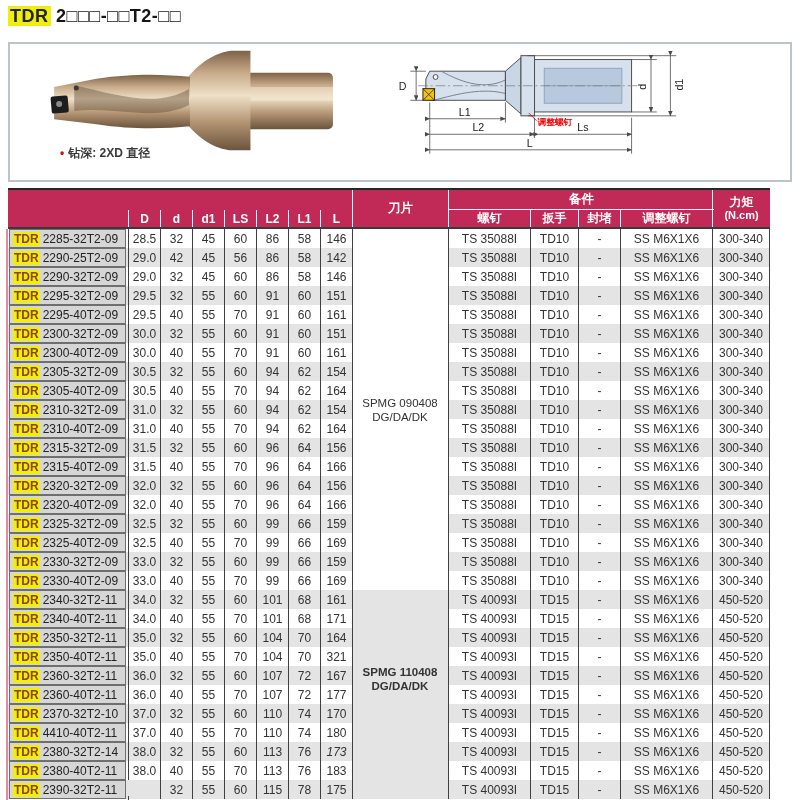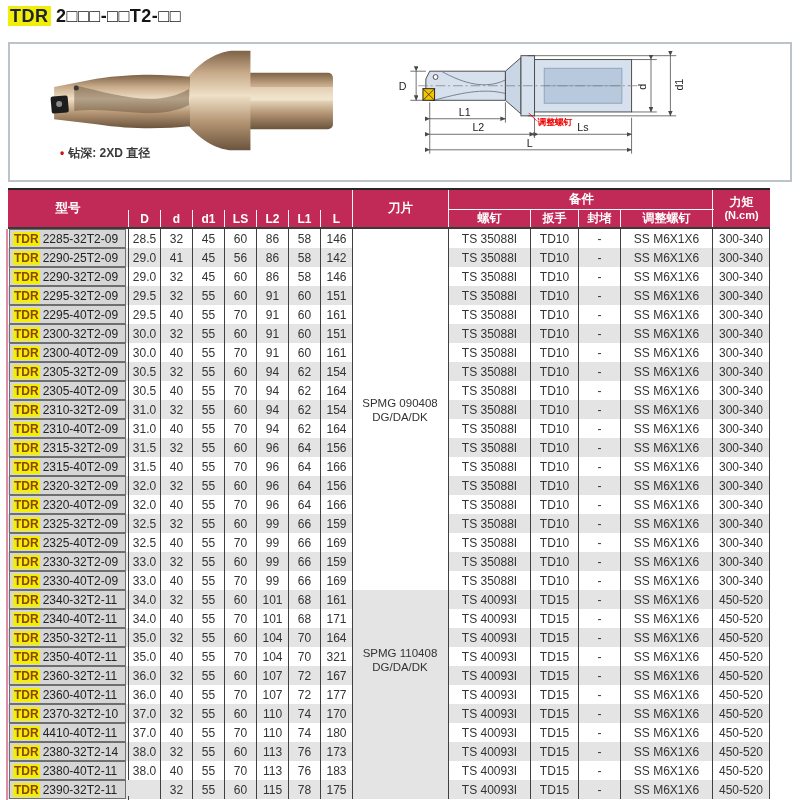--- a/index.html
+++ b/index.html
@@ -119,21 +119,20 @@
     <text transform="translate(263,46) rotate(-90)">d</text>
     <text transform="translate(301,47) rotate(-90)">d1</text>
     <path d="M142,70 L150,78" stroke="#ee0000" stroke-width="0.9" fill="none"></path>
     <text x="151" y="82" class="red">调整螺钉</text>
   </svg>
 
   <div class="note"><span class="bullet">•</span><span>钻深: 2XD 直径</span></div>
 </div>
 
 <div class="thead">
-  <div class="hc h-model">型号</div>
   <div class="hc h-sub" style="left:120px;width:32px;">D</div>
   <div class="hc h-sub" style="left:152px;width:32px;">d</div>
   <div class="hc h-sub" style="left:184px;width:32px;">d1</div>
   <div class="hc h-sub" style="left:216px;width:32px;">LS</div>
   <div class="hc h-sub" style="left:248px;width:32px;">L2</div>
   <div class="hc h-sub" style="left:280px;width:32px;">L1</div>
   <div class="hc h-sub" style="left:312px;width:32px;">L</div>
   <div class="hc h-spare">备件</div>
   <div class="hc h-insert">刀片</div>
   <div class="hc h-sub" style="left:440px;width:82px;">螺钉</div>
@@ -169,21 +168,21 @@
       <div class="c last" style="width: 58px;">300-340</div>
     </div>
     <div class="row" style="background: rgb(228, 228, 228);">
       <div class="c mcell" style="width: 120px;">
         <div class="mbox">
           <span class="mpre">TDR</span>
           <span>2290-25T2-09</span>
         </div>
       </div>
       <div class="c" style="width: 32px;">29.0</div>
-      <div class="c" style="width: 32px;">41</div>
+      <div class="c" style="width: 32px;">42</div>
       <div class="c" style="width: 32px;">45</div>
       <div class="c" style="width: 32px;">56</div>
       <div class="c" style="width: 32px;">86</div>
       <div class="c" style="width: 32px;">58</div>
       <div class="c" style="width: 32px;">142</div>
       <div class="c" style="width: 96px; background: rgb(255, 255, 255);"></div>
       <div class="c" style="width: 82px;">TS 35088I</div>
       <div class="c" style="width: 48px;">TD10</div>
       <div class="c" style="width: 42px;">-</div>
       <div class="c" style="width: 92px;">SS M6X1X6</div>
@@ -720,21 +719,21 @@
           <span class="mpre">TDR</span>
           <span>2380-32T2-14</span>
         </div>
       </div>
       <div class="c" style="width: 32px;">38.0</div>
       <div class="c" style="width: 32px;">32</div>
       <div class="c" style="width: 32px;">55</div>
       <div class="c" style="width: 32px;">60</div>
       <div class="c" style="width: 32px;">113</div>
       <div class="c" style="width: 32px;">76</div>
-      <div class="c" style="width: 32px;">173</div>
+      <div class="c" style="width: 32px; font-style: italic;">173</div>
       <div class="c" style="width: 96px; background: rgb(228, 228, 228);"></div>
       <div class="c" style="width: 82px;">TS 40093I</div>
       <div class="c" style="width: 48px;">TD15</div>
       <div class="c" style="width: 42px;">-</div>
       <div class="c" style="width: 92px;">SS M6X1X6</div>
       <div class="c last" style="width: 58px;">450-520</div>
     </div>
     <div class="row" style="background: rgb(255, 255, 255);">
       <div class="c mcell" style="width: 120px;">
         <div class="mbox">
@@ -774,17 +773,17 @@
       <div class="c" style="width: 82px;">TS 40093I</div>
       <div class="c" style="width: 48px;">TD15</div>
       <div class="c" style="width: 42px;">-</div>
       <div class="c" style="width: 92px;">SS M6X1X6</div>
       <div class="c last" style="width: 58px;">450-520</div>
     </div>
     <div class="ins-label" style="top: 0px; height: 361px;">
       <div>SPMG 090408</div>
       <div>DG/DA/DK</div>
     </div>
-    <div class="ins-label" style="top: 342px; height: 177px;">
+    <div class="ins-label" style="top: 361px; height: 177px; font-weight: bold;">
       <div>SPMG 110408</div>
       <div>DG/DA/DK</div>
     </div>
   </div>
 
 </body></html>

